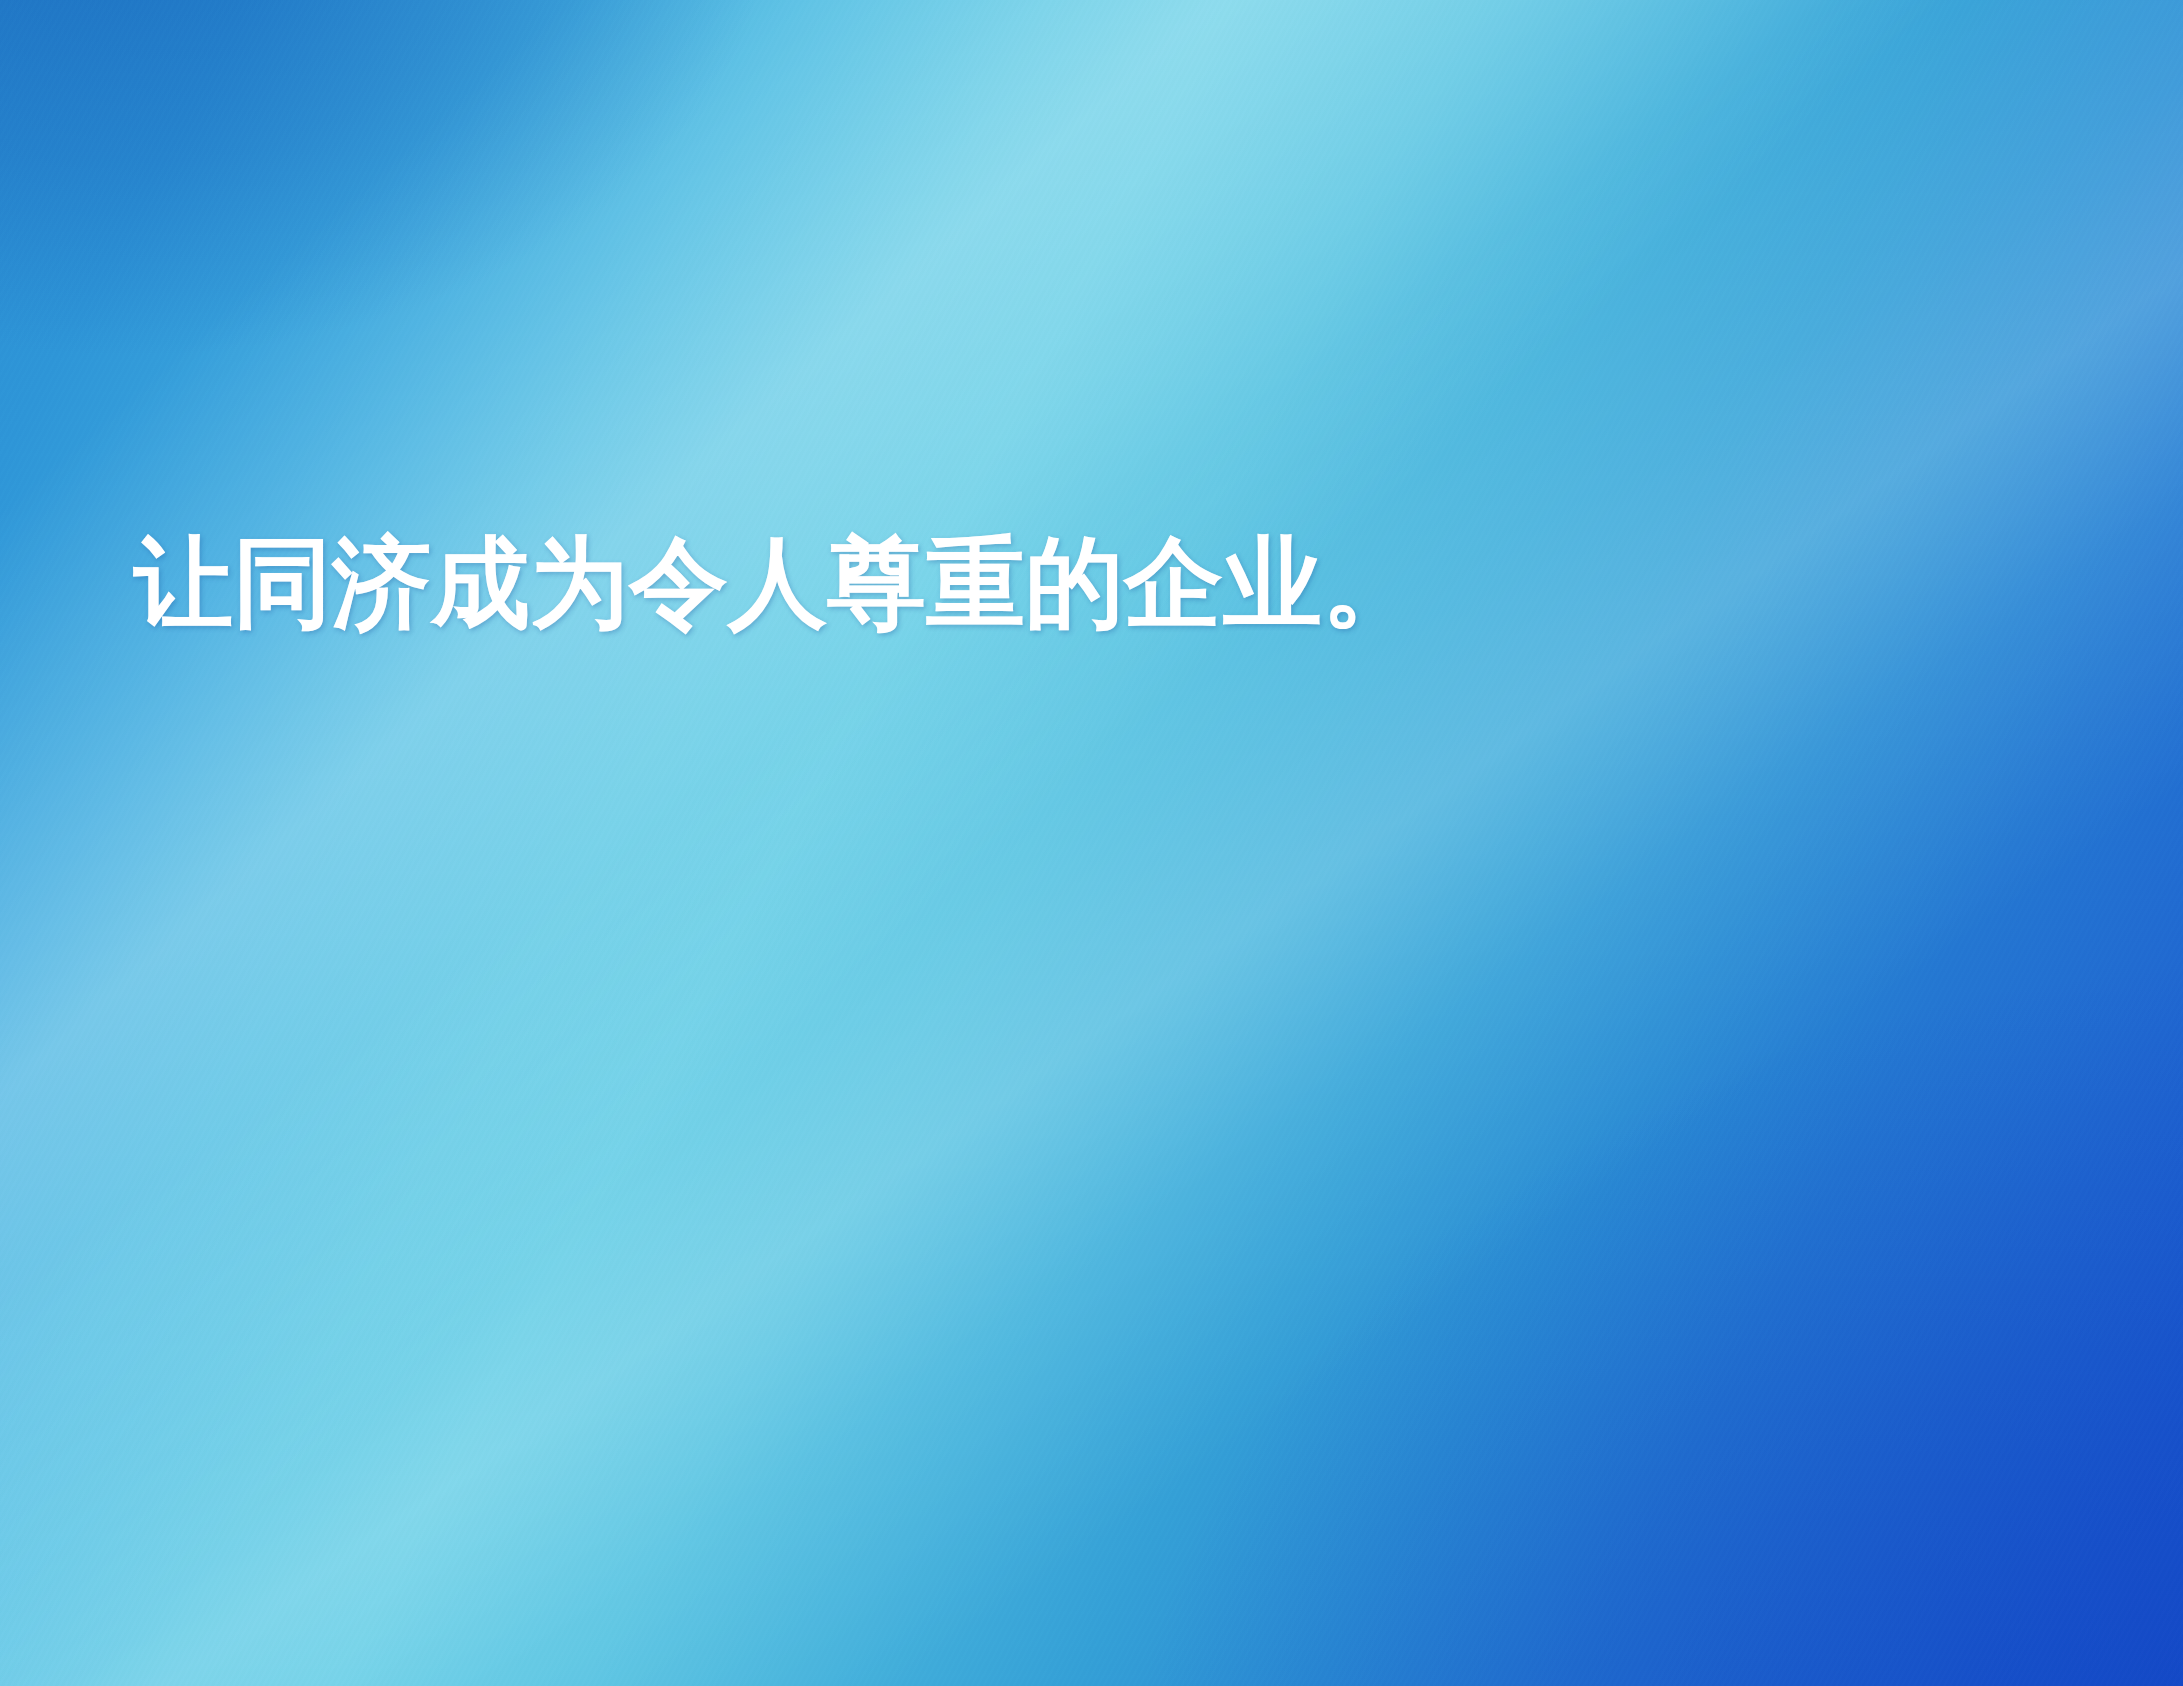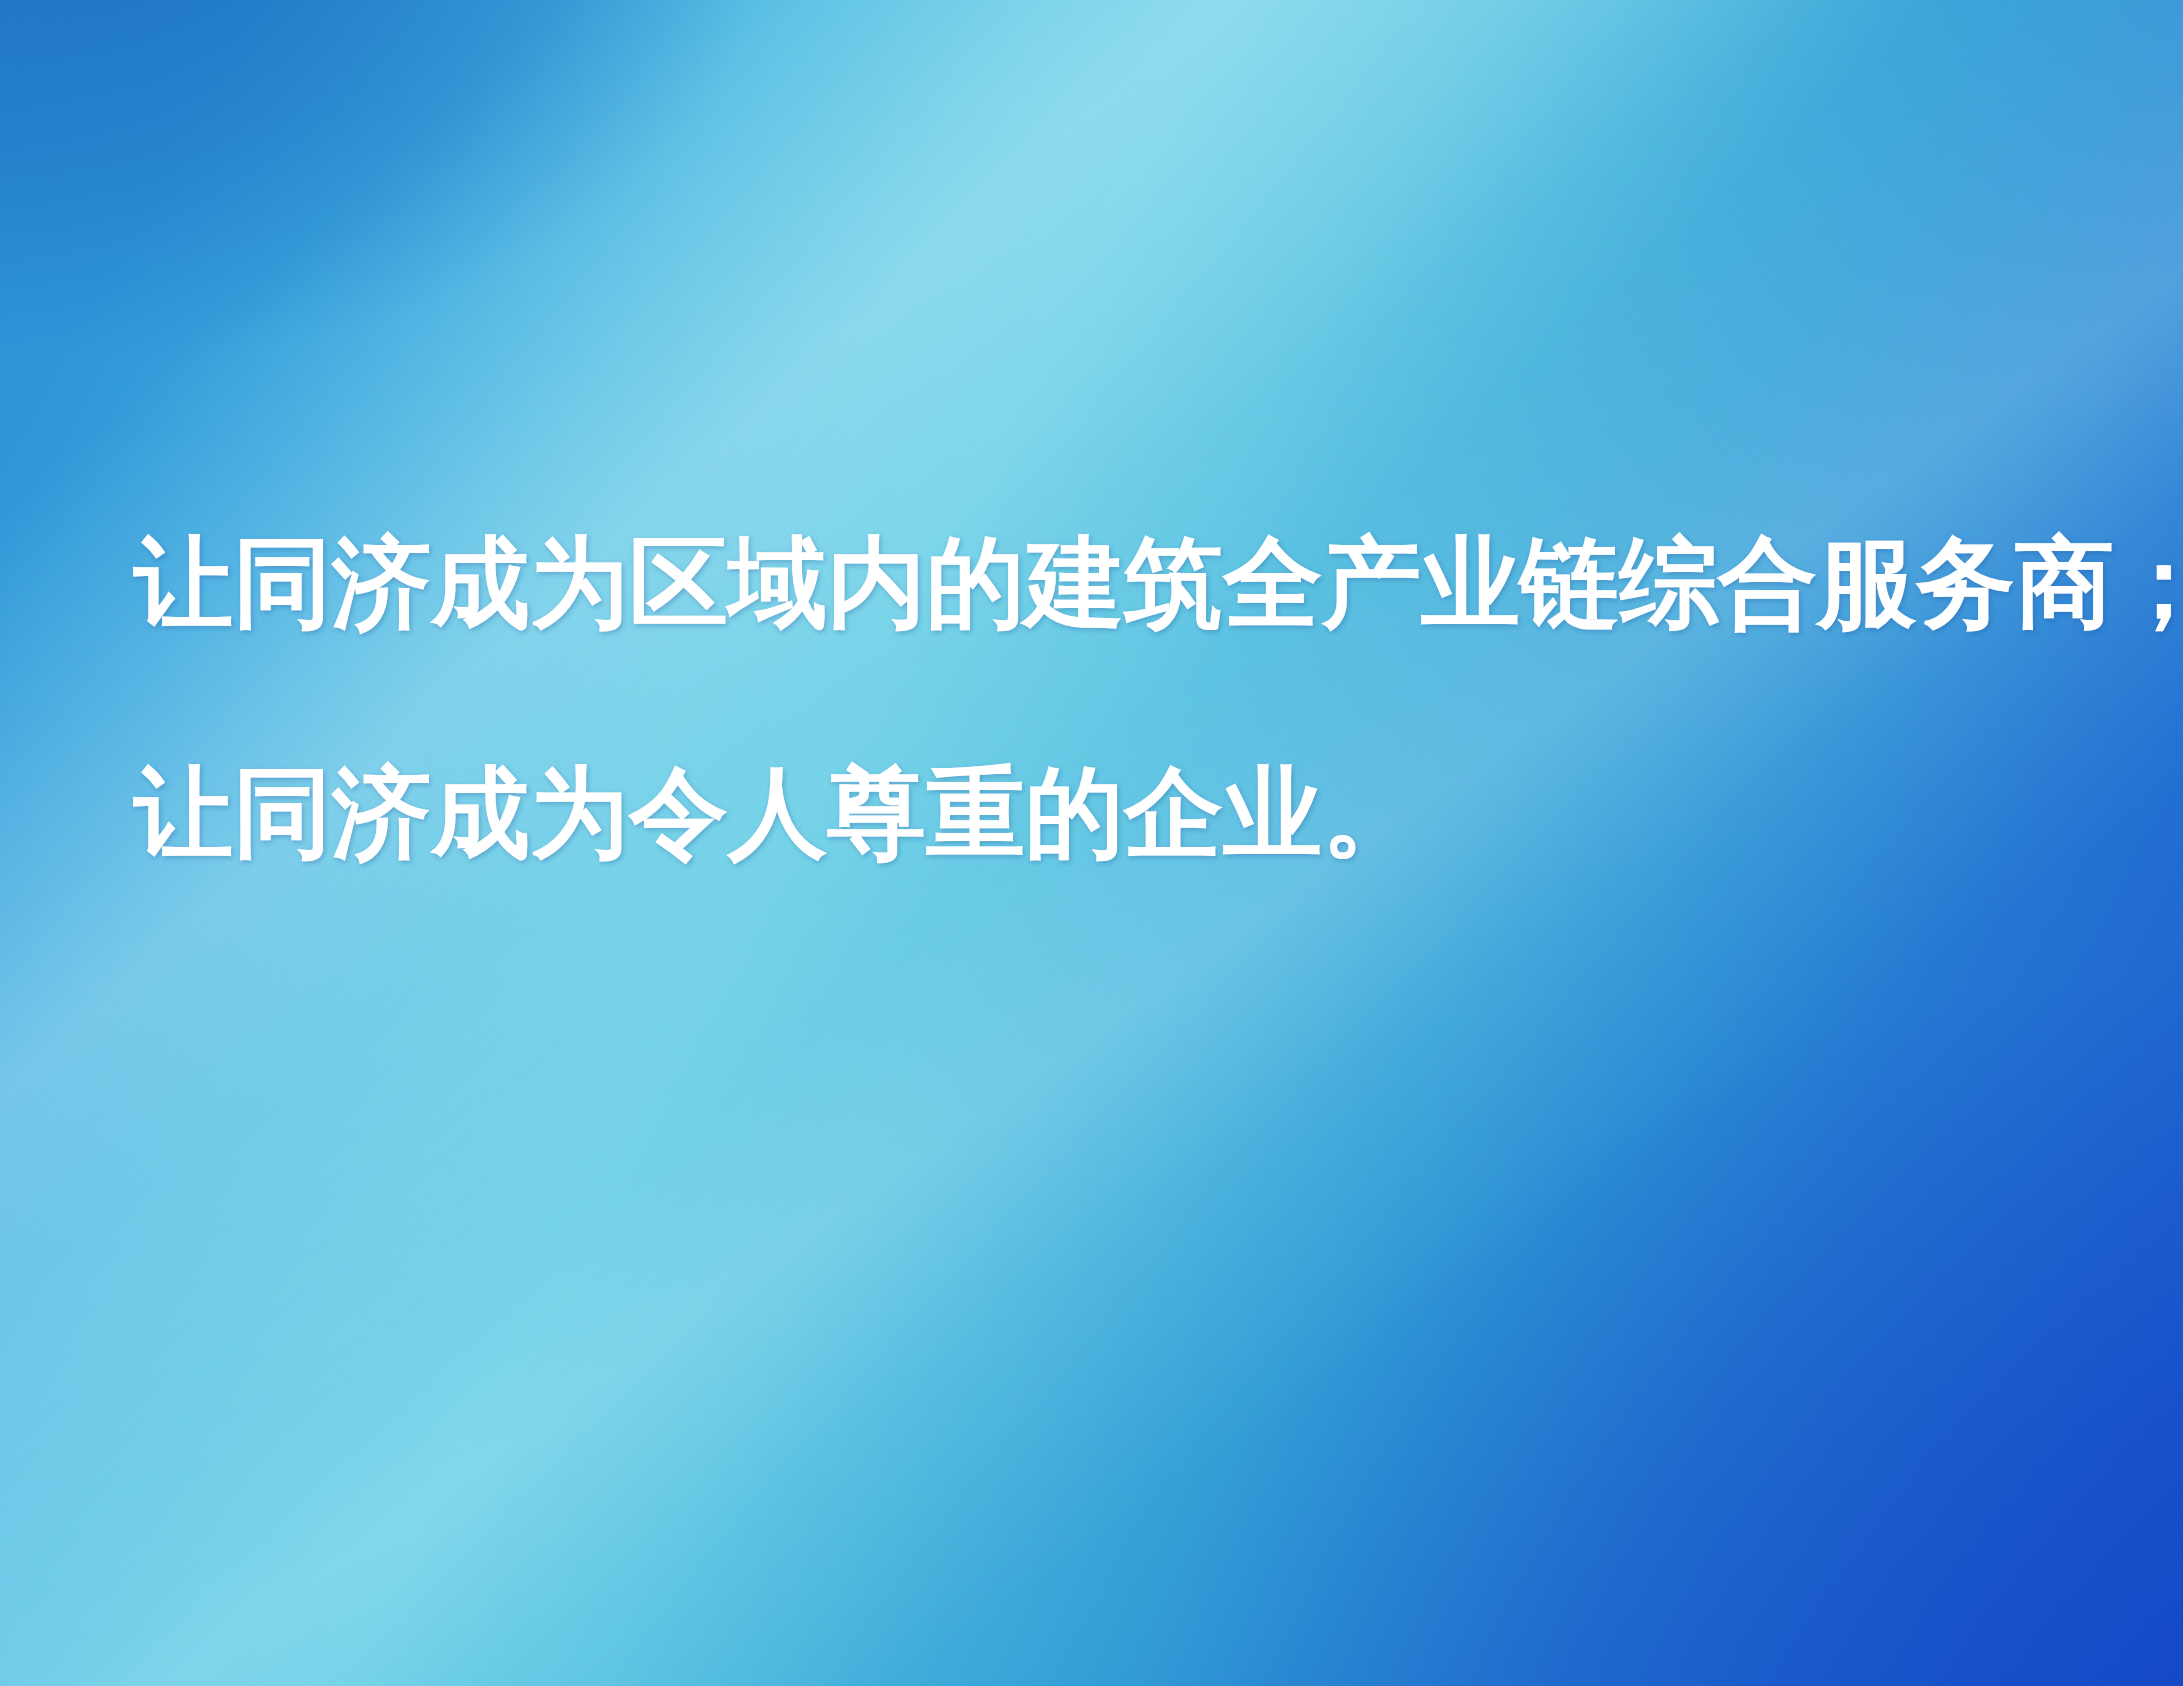--- a/index.html
+++ b/index.html
@@ -120,18 +120,17 @@
 <div id="slide">
 
   <div class="bg-layer bg-base"></div>
   <div class="bg-layer bg-band"></div>
   <div class="bg-layer bg-streak-low"></div>
   <div class="bg-layer bg-topleft-shade"></div>
   <div class="bg-layer bg-bottomright-shade"></div>
   <div class="bg-layer bg-texture"></div>
 
   <div id="text-block">
-    <div class="slide-line">让同济成为区域内的建筑全产业链综合服务商；</div>
     <div class="slide-line">让同济成为令人尊重的企业。</div>
   </div>
 
 </div>
 
 
 </body></html>

